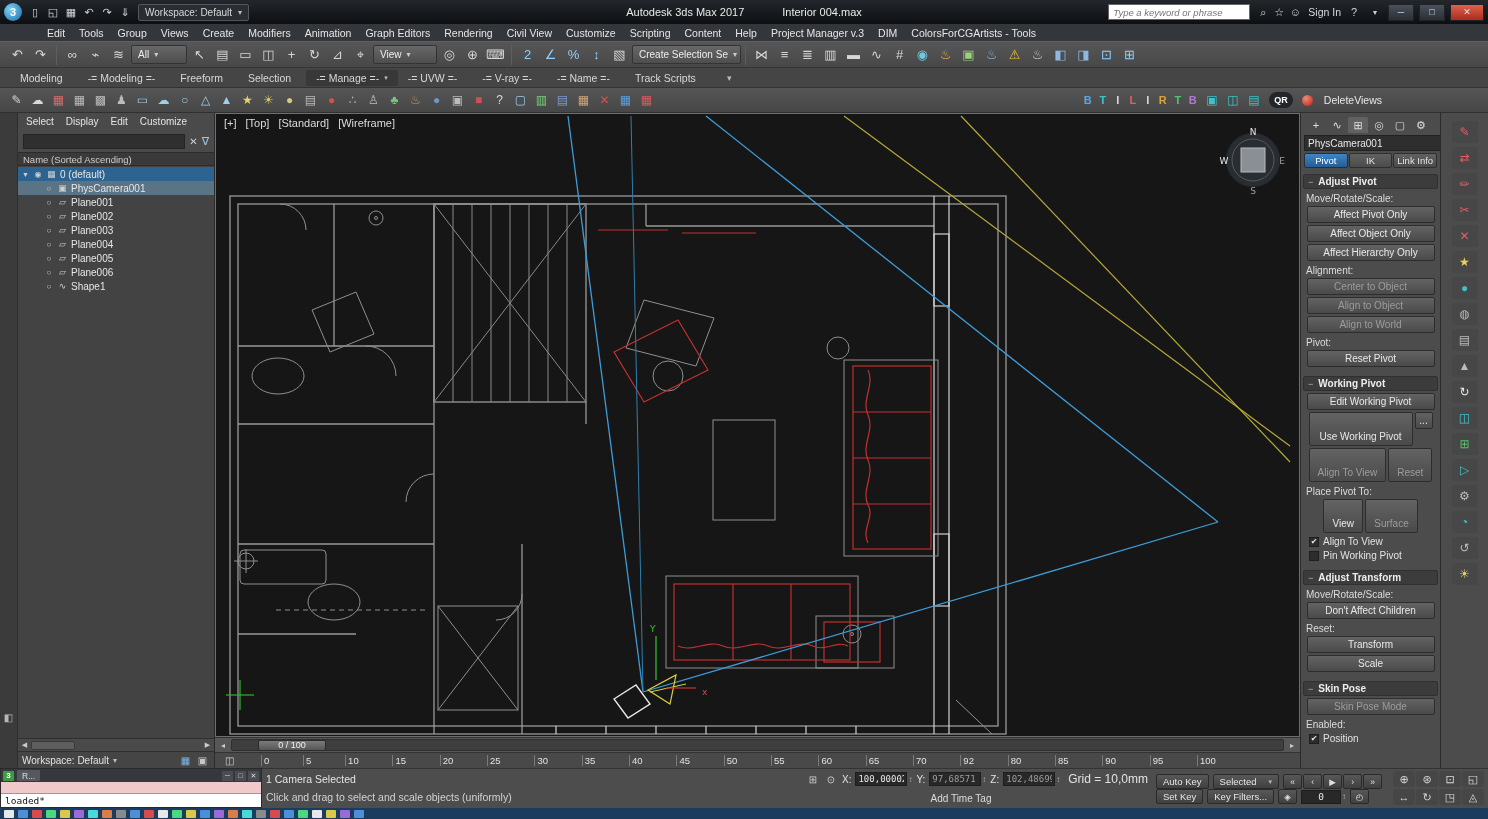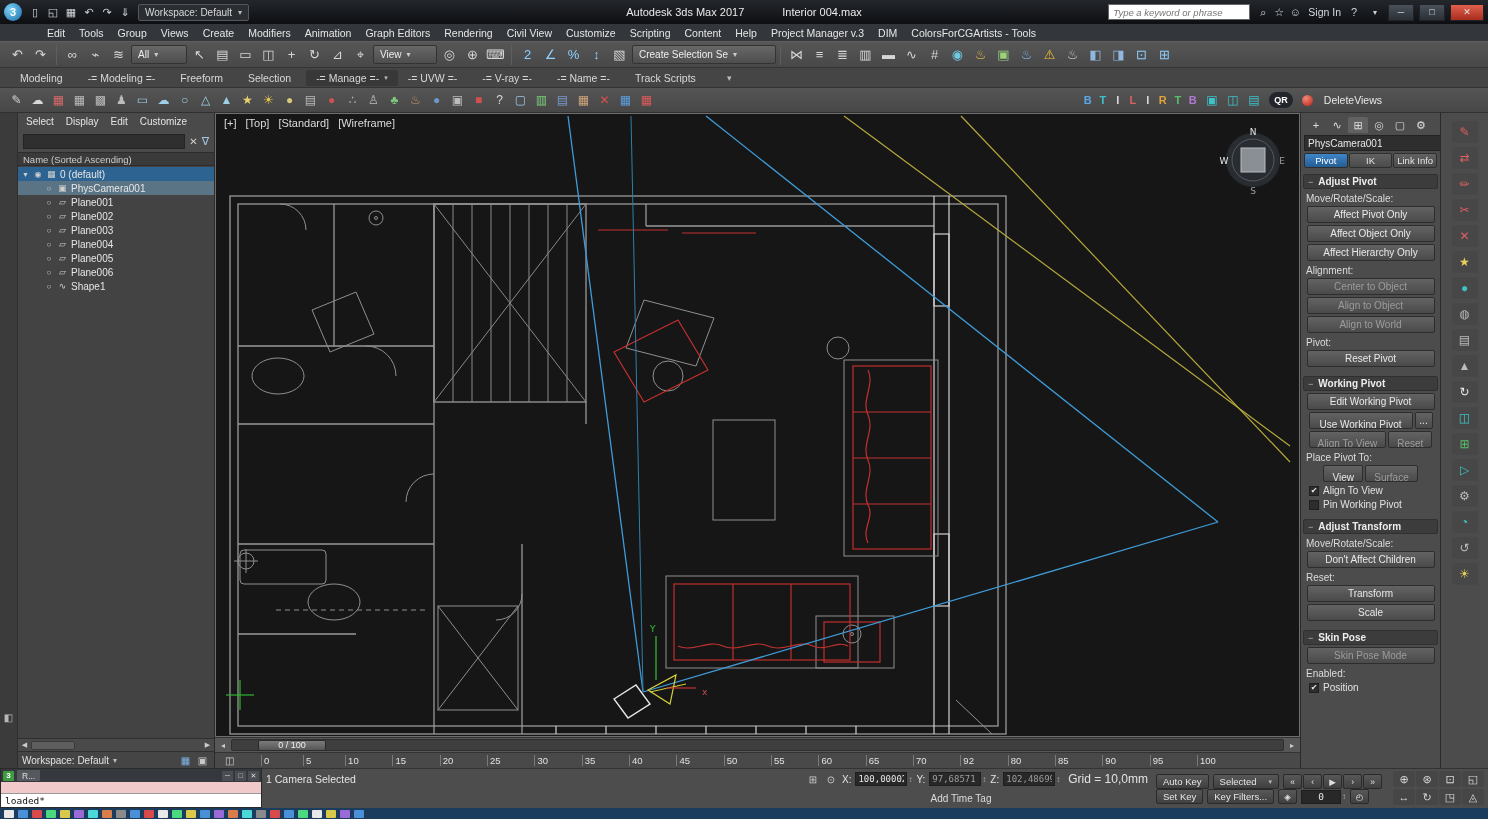--- a/index.html
+++ b/index.html
@@ -85,21 +85,21 @@
   .cp-modes{display:flex;gap:1px;margin:1px 1px 6px}
   .cp-mode{flex:1;height:15px;font-size:9.5px;background:linear-gradient(#616161,#4b4b4b);border:1px solid #2e2e2e;border-radius:2px;color:#e4e4e4;display:flex;align-items:center;justify-content:center}
   .cp-mode.active{background:linear-gradient(#3d86c8,#245d93);color:#fff}
   .rollout{margin-bottom:9px}
   .rollout-h{height:15px;background:#3c3c3c;border:1px solid #303030;border-radius:2px;display:flex;align-items:center;gap:5px;padding:0 4px;color:#ededed;font-size:10px;font-weight:bold}
   .rollout-h .min{font-size:9px;color:#bbb;font-weight:normal}
   .cp-label{color:#dcdcdc;margin:4px 3px 1px;font-size:10px}
   .cp-btn{display:block;width:128px;margin:2px auto;height:17px;background:linear-gradient(#636363,#4a4a4a);border:1px solid #2d2d2d;border-radius:2px;color:#e8e8e8;font-size:10px;text-align:center;line-height:15px;white-space:nowrap;overflow:hidden}
   .cp-btn.dim{color:#9c9c9c}
   .cp-row{display:flex;gap:2px;justify-content:center;margin:2px 0}
-  .cp-row .cp-btn{display:inline-block;margin:0;width:auto;padding:4px 8px;min-width:40px}
+  .cp-row .cp-btn{display:inline-block;margin:0;width:auto;padding:16px 8px;min-width:40px}
   .cp-check{display:flex;align-items:center;gap:4px;margin:3px 6px;color:#e2e2e2}
   .cbox{width:10px;height:10px;background:#2d2d2d;border:1px solid #1f1f1f;font-size:8px;color:#e8e8e8;display:flex;align-items:center;justify-content:center;line-height:8px}
   
   .right-strip{width:48px;background:#4c4c4c;border-left:1px solid #2b2b2b;display:flex;flex-direction:column;align-items:center;padding-top:8px;gap:4px}
   .dock-icon{width:26px;height:22px;font-size:12px;border-radius:2px;background:rgba(0,0,0,0.06)}
   
   .statusbar{height:40px;background:#4d4d4d;border-top:1px solid #333;display:flex;align-items:stretch}
   .sb-leftpad{width:266px}
   .sb-msg{width:540px;display:flex;flex-direction:column;justify-content:space-between;padding:4px 0 5px}
   .sb-sel{color:#e4e4e4;font-size:10.5px}
@@ -229,21 +229,21 @@
       <span class="tb-icon icon">⌨</span>
     </span>
   <span class="sep"></span>
   <span class="irow">
       <span class="tb-icon icon" style="color: rgb(143, 208, 255);">2</span>
       <span class="tb-icon icon" style="color: rgb(143, 208, 255);">∠</span>
       <span class="tb-icon icon" style="color: rgb(143, 208, 255);">%</span>
       <span class="tb-icon icon" style="color: rgb(143, 208, 255);">↕</span>
       <span class="tb-icon icon" style="color: rgb(214, 214, 214);">▧</span>
     </span>
-  <span class="dd" style="width:144px">
+  <span class="dd" style="width:109px">
     <span>Create Selection Se</span>
       <span class="arr">▾</span>
   </span>
   <span class="sep"></span>
   <span class="irow">
       <span class="tb-icon icon">⋈</span>
       <span class="tb-icon icon">≡</span>
       <span class="tb-icon icon">≣</span>
       <span class="tb-icon icon">▥</span>
       <span class="tb-icon icon">▬</span>
@@ -741,20 +741,21 @@
       <span class="dock-icon icon" style="color: rgb(60, 195, 201);">◔</span>
       <span class="dock-icon icon" style="color: rgb(188, 188, 188);">↺</span>
       <span class="dock-icon icon" style="color: rgb(232, 208, 90);">☀</span>
     </div>
 </div>
 
 <div class="statusbar">
   <div class="sb-leftpad"></div>
   <div class="sb-msg">
     <div class="sb-sel">1 Camera Selected</div>
+    <div class="sb-prompt">Click and drag to select and scale objects (uniformly)</div>
   </div>
   <div class="sb-coords">
     <div class="sb-row">
       <span class="sb-ico icon">⊞</span>
       <span class="sb-ico icon">⊙</span>
       <span class="coord-label">X:</span>
       <input class="coord-field" value="100,00002" style="">
         <span class="spin">↕</span>
       <span class="coord-label">Y:</span>
       <input class="coord-field dim" value="97,68571" style="">

